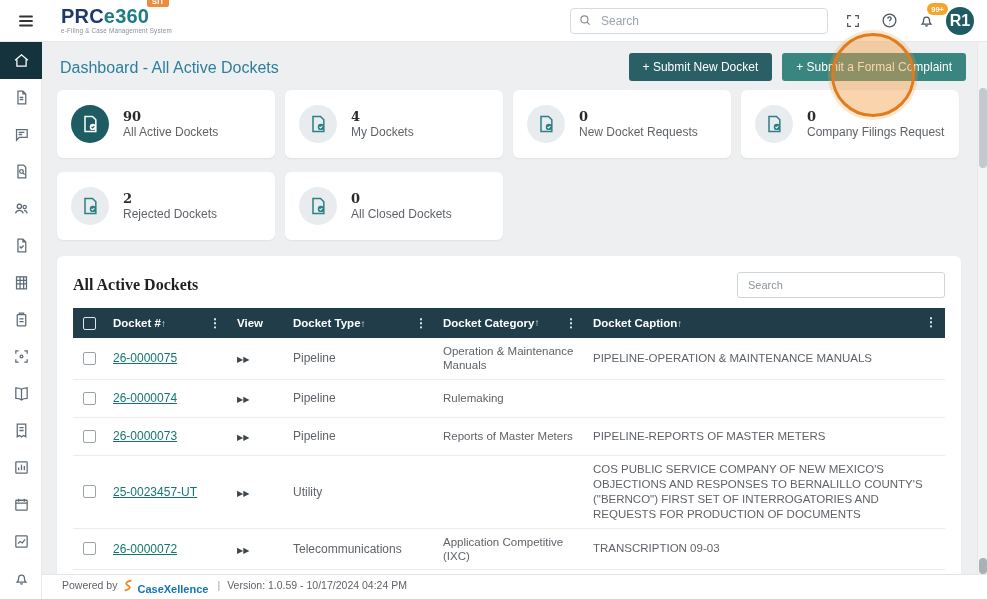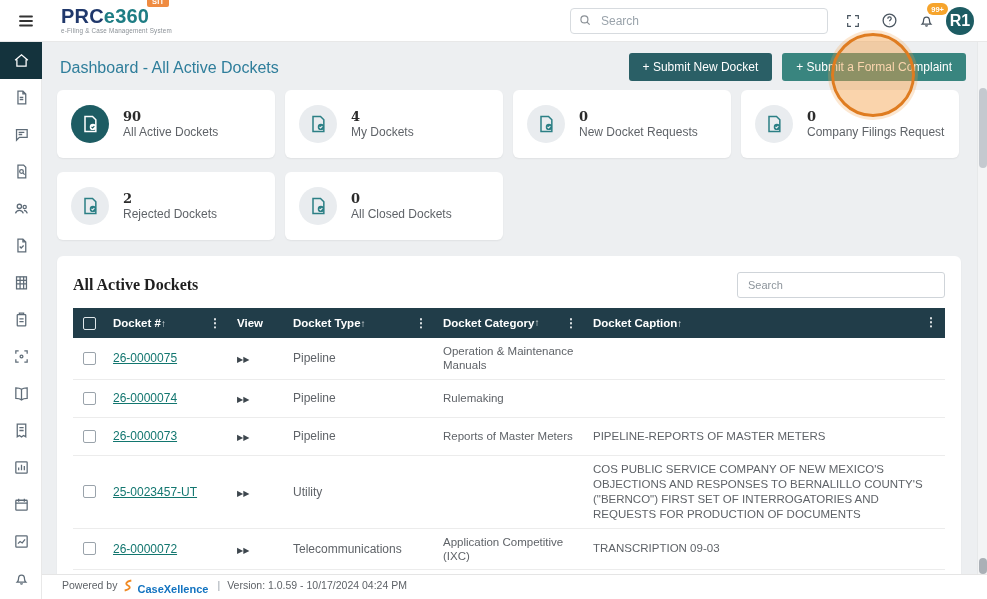--- a/index.html
+++ b/index.html
@@ -377,20 +377,21 @@
       <div class="tbody">
 
           <div class="trow">
             <div class="td col-cb">
               <span class="cb"></span>
             </div>
             <div class="td col-docket"><a class="dlink">26-0000075</a></div>
             <div class="td col-view"><span class="ff">▶▶</span></div>
             <div class="td col-type">Pipeline</div>
             <div class="td col-cat">Operation &amp; Maintenance Manuals</div>
+            <div class="td col-cap">PIPELINE-OPERATION &amp; MAINTENANCE MANUALS</div>
           </div>
 
           <div class="trow">
             <div class="td col-cb">
               <span class="cb"></span>
             </div>
             <div class="td col-docket"><a class="dlink">26-0000074</a></div>
             <div class="td col-view"><span class="ff">▶▶</span></div>
             <div class="td col-type">Pipeline</div>
             <div class="td col-cat">Rulemaking</div>

